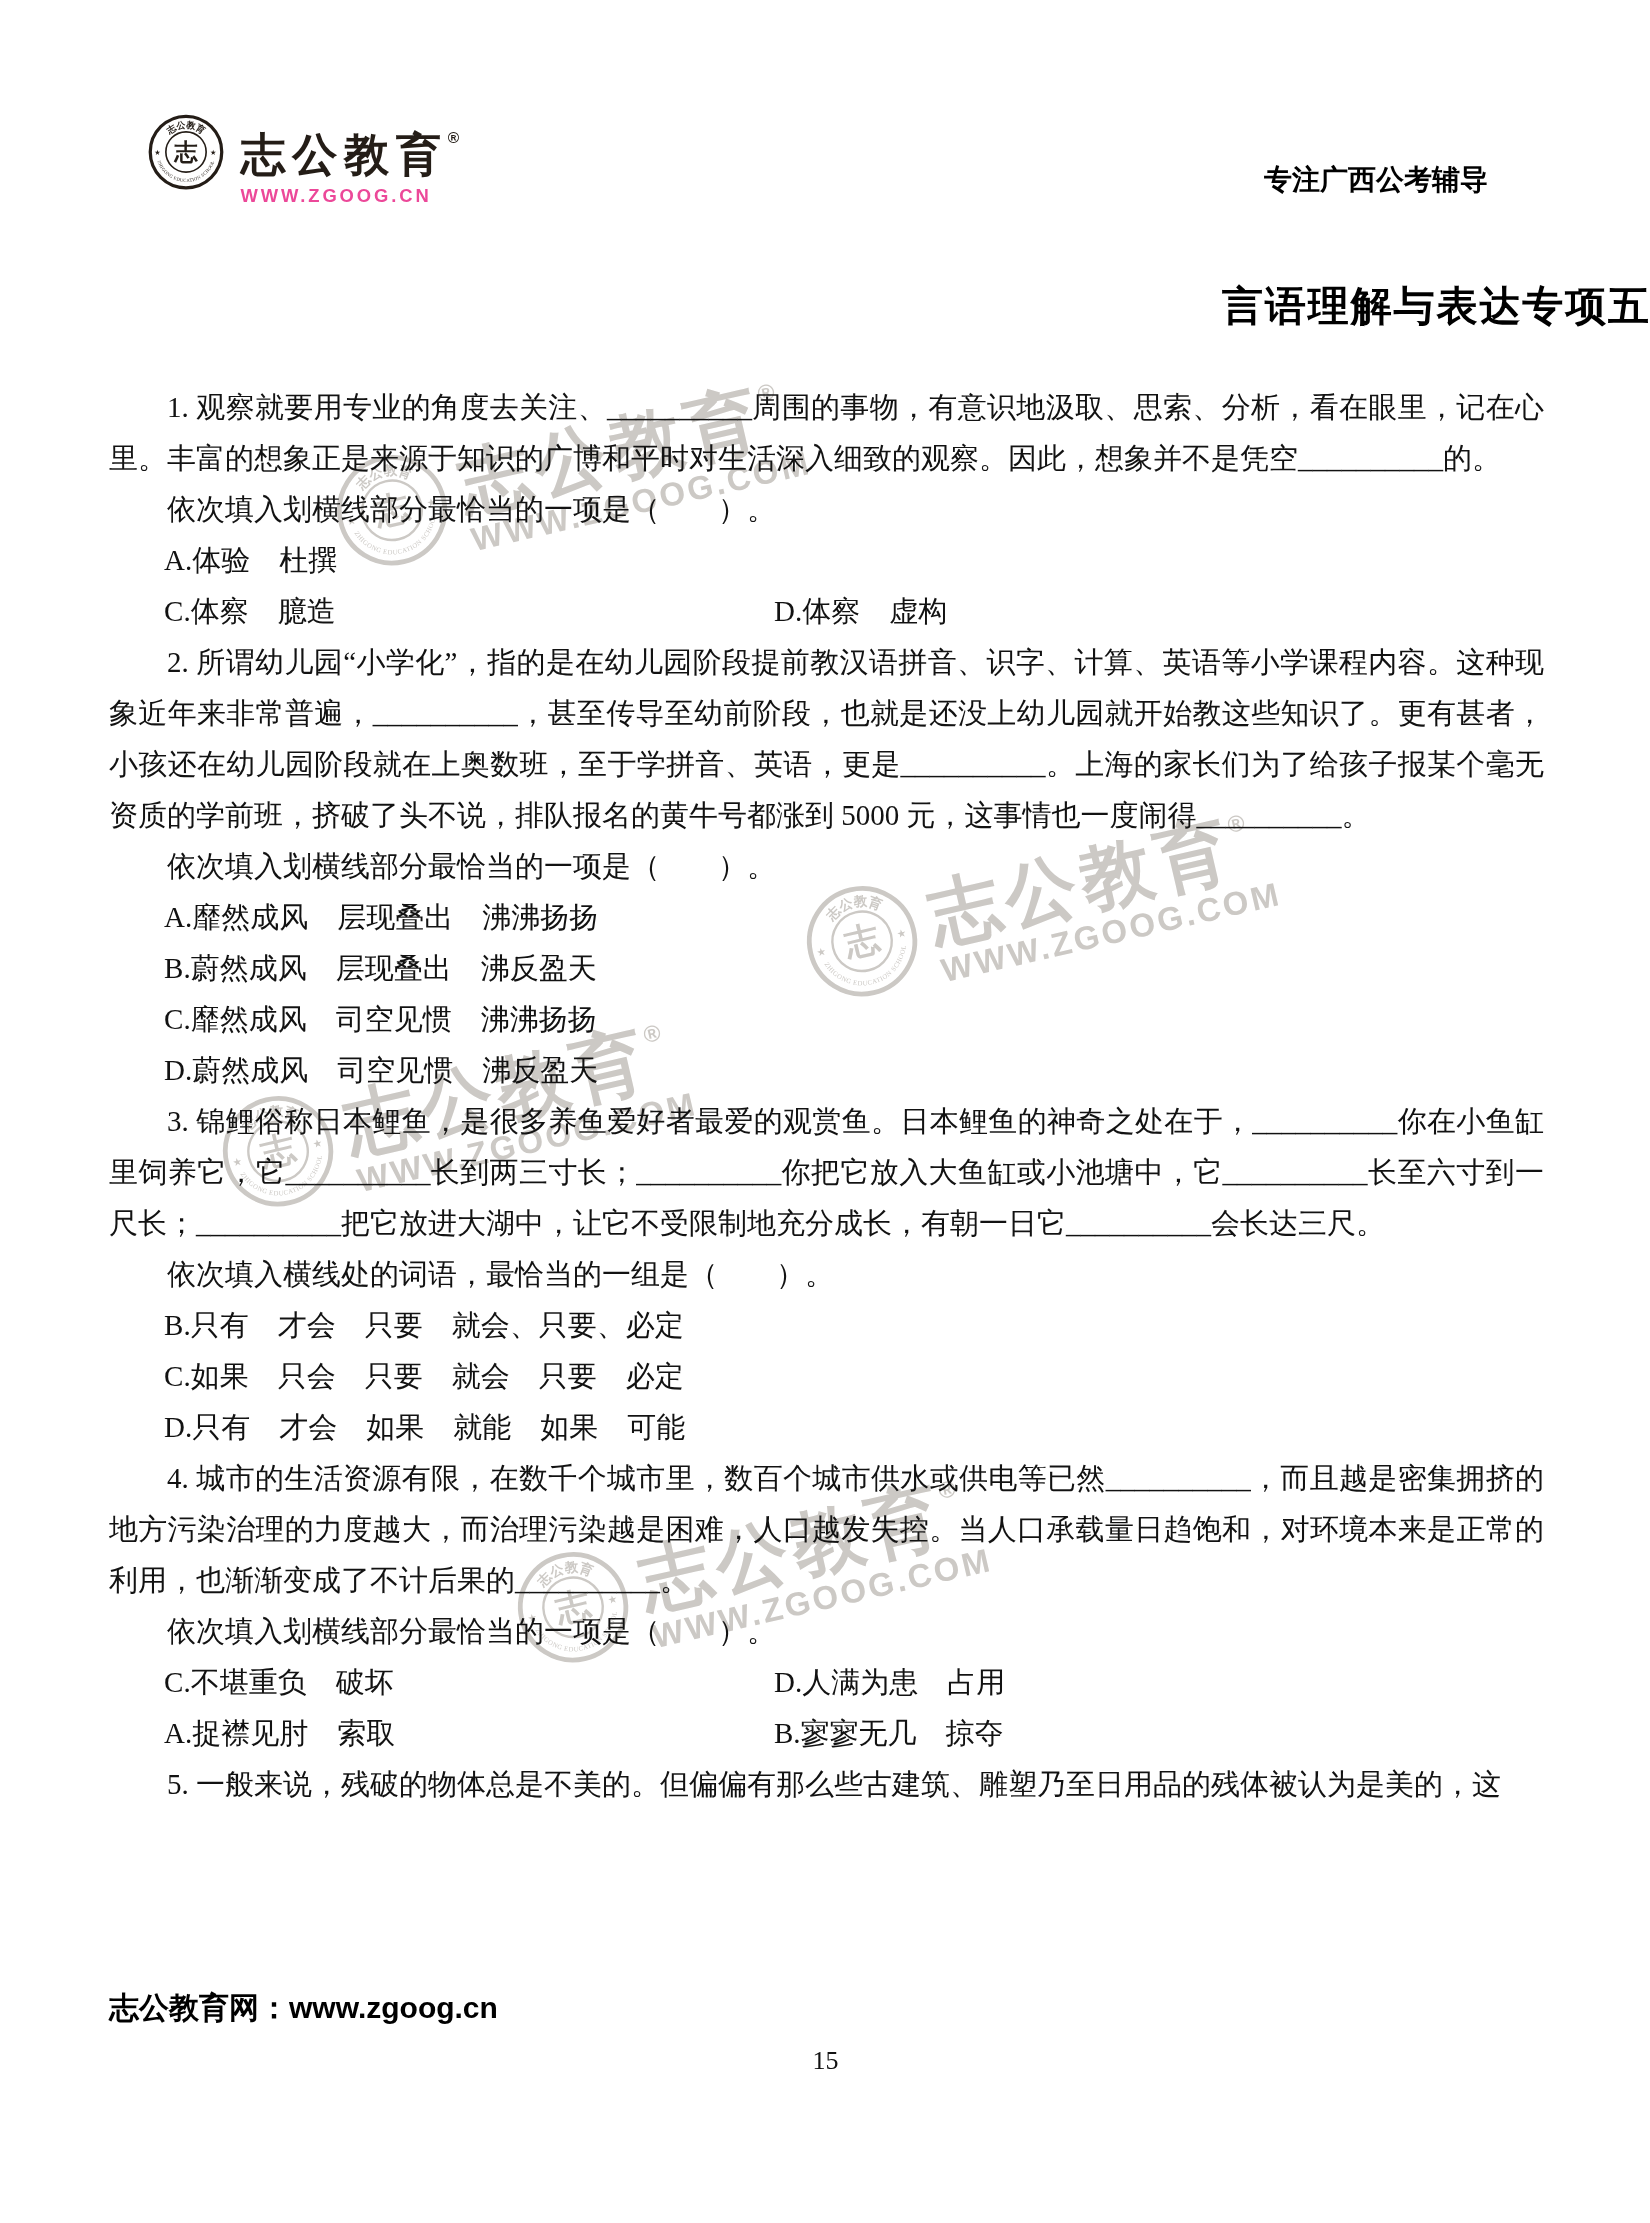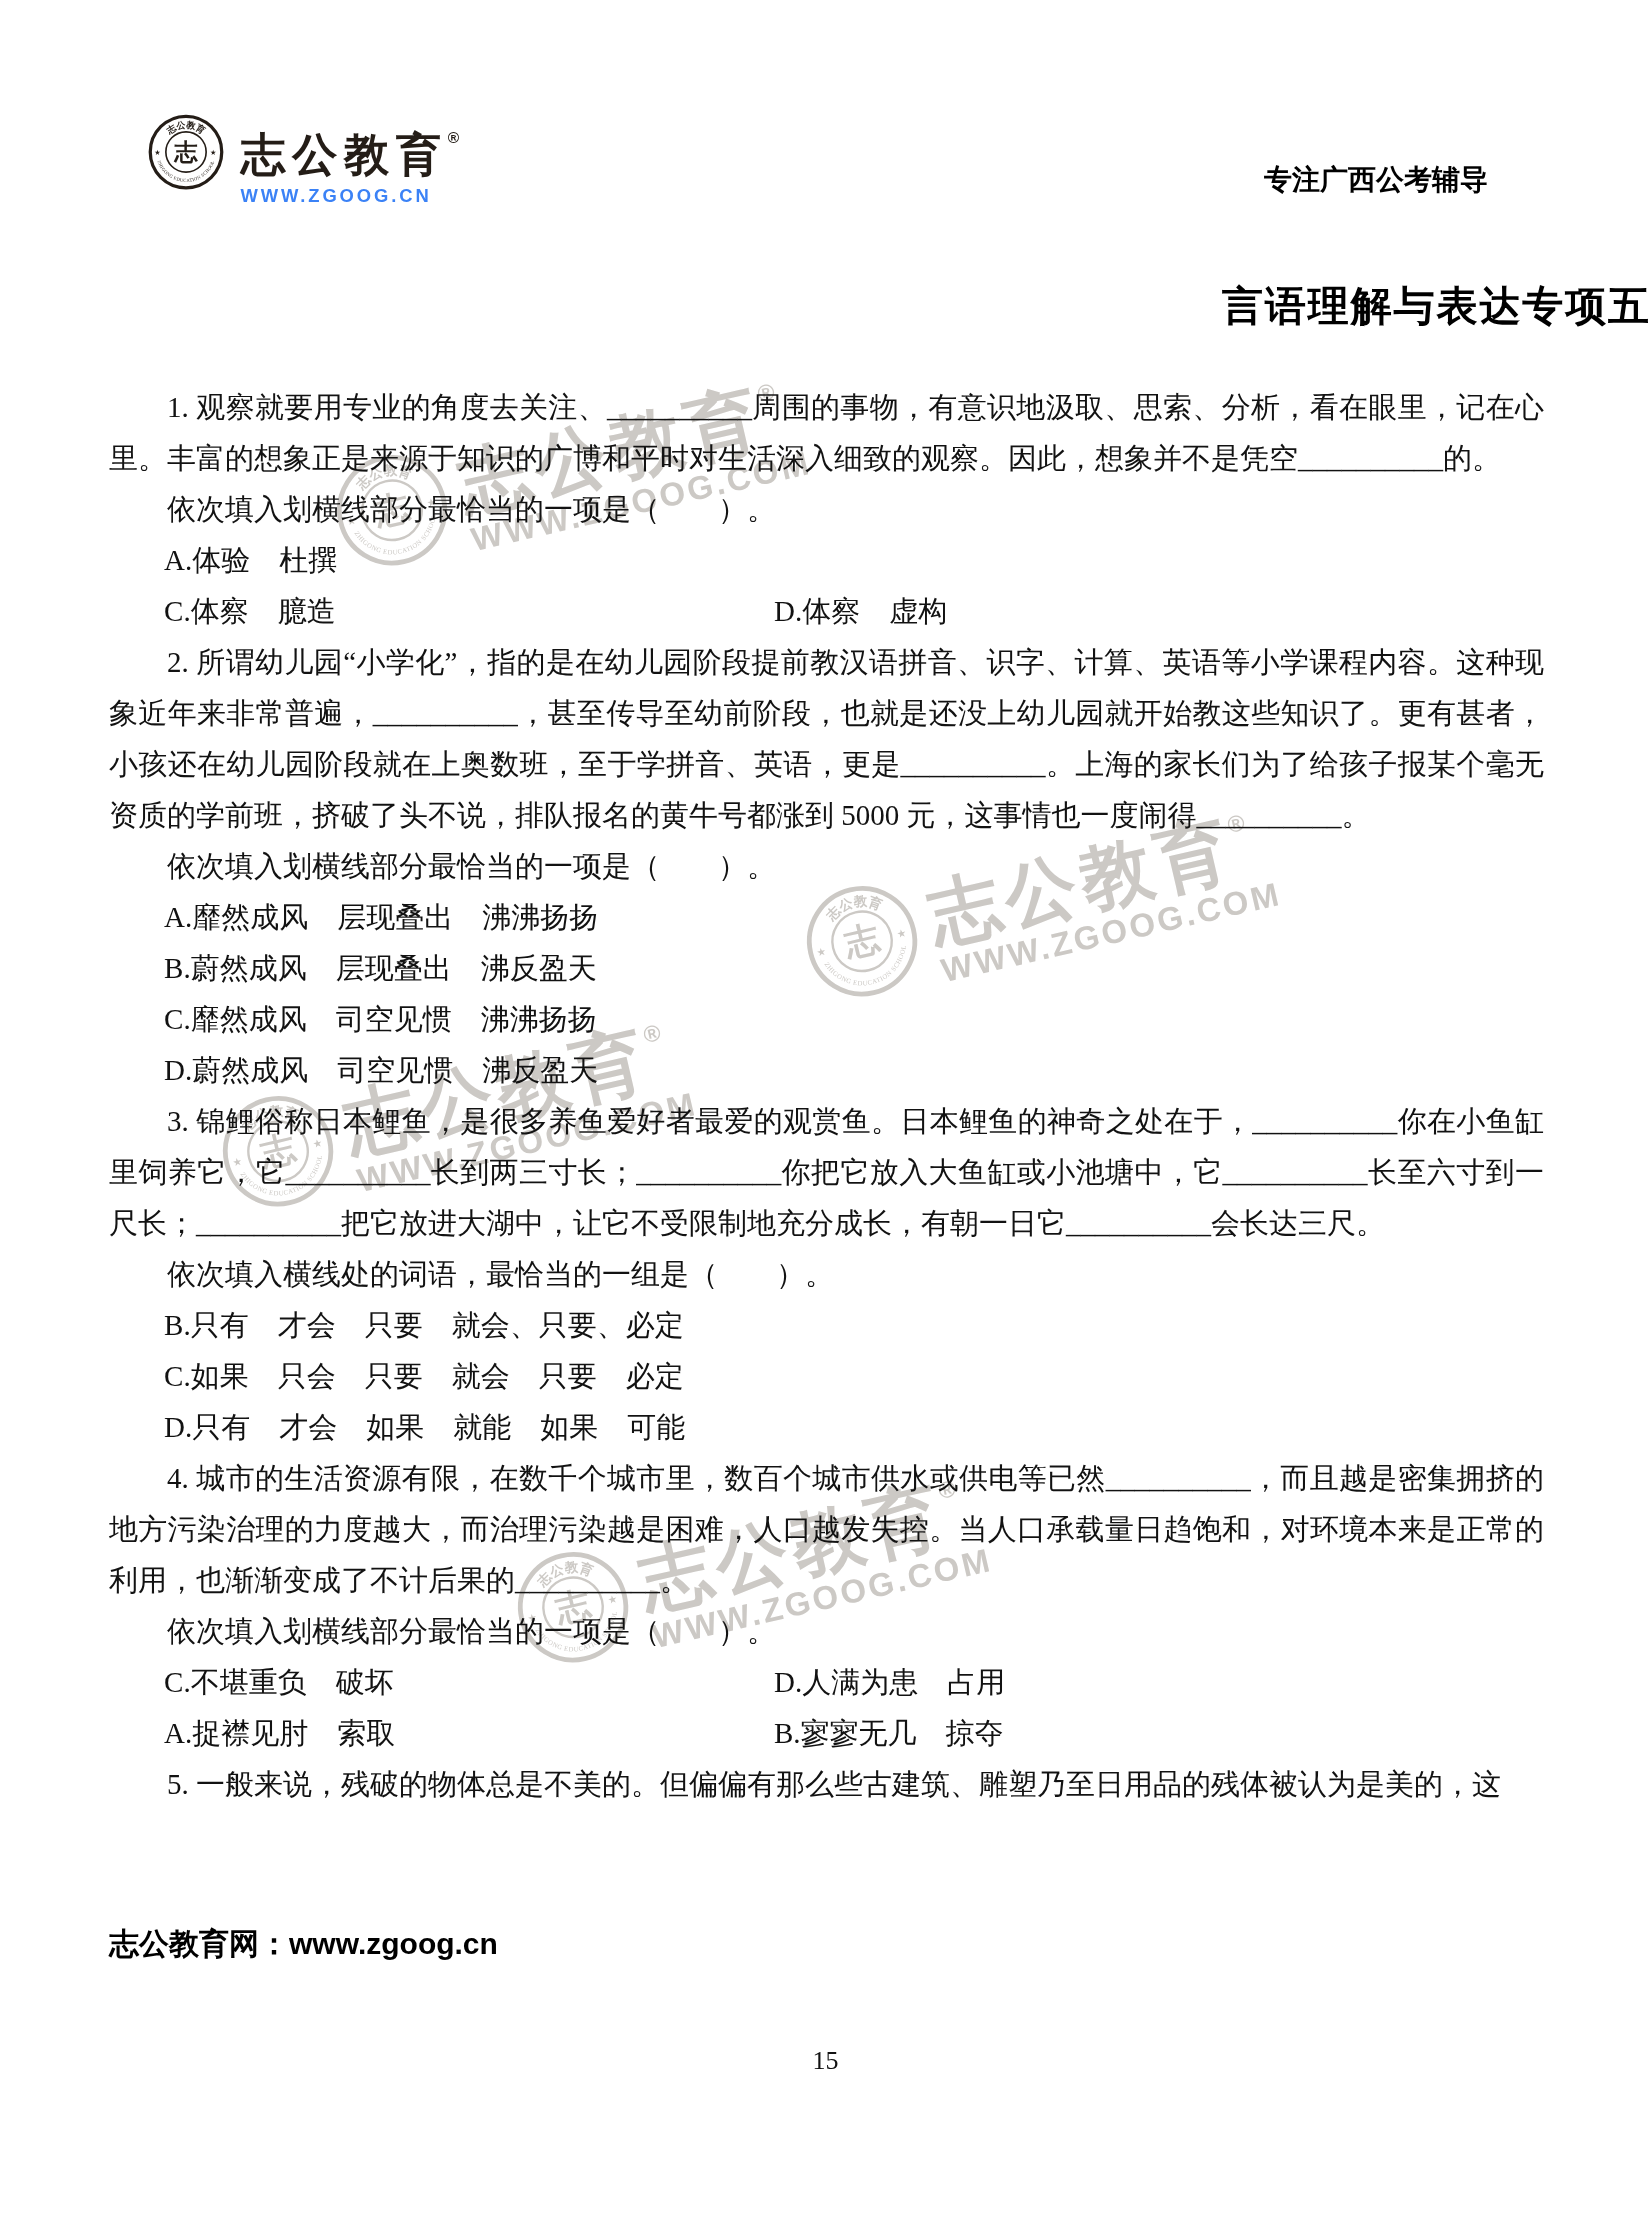--- a/index.html
+++ b/index.html
@@ -7,21 +7,21 @@
         font-family:"Liberation Serif",serif;color:#121212;}
 
   
   .logo{position:absolute;left:147px;top:113px;display:flex;align-items:flex-start;gap:15.5px;color:#241d17;}
   .logo-seal{width:78px;height:78px;color:#241d17;}
   .logo-text{display:flex;flex-direction:column;}
   .logo-brand{font-family:"Liberation Sans",sans-serif;font-weight:900;font-size:45px;line-height:49px;
               letter-spacing:6.8px;color:#241d17;white-space:nowrap;}
   .logo-brand sup{font-size:15.5px;vertical-align:27px;letter-spacing:0;}
   .logo-url{font-family:"Liberation Sans",sans-serif;font-weight:700;font-size:18.4px;letter-spacing:2.9px;
-            color:#3b82f6;margin-top:5.8px;}
+            color:#ec4899;margin-top:5.8px;}
   .tagline{position:absolute;right:163px;top:161px;font-family:"Liberation Sans",sans-serif;
            font-weight:700;font-size:28px;color:#000;}
 
   
   .doc-title{position:absolute;left:0;right:0;top:279px;text-align:right;
              font-family:"Liberation Sans",sans-serif;font-weight:700;font-size:41px;letter-spacing:1.9px;color:#000;}
 
   
   .content{position:absolute;left:109px;top:382px;width:1435px;z-index:2;
            font-size:29px;line-height:51px;text-align:justify;color:#121212;}
@@ -41,21 +41,21 @@
   .wm-brand{font-family:"Liberation Sans",sans-serif;font-weight:800;font-size:72px;line-height:74px;
             letter-spacing:5.8px;white-space:nowrap;}
   .wm-brand sup{font-size:23px;vertical-align:39px;letter-spacing:0;}
   .wm-url{font-family:"Liberation Sans",sans-serif;font-weight:600;font-size:33px;letter-spacing:2.9px;}
   .wm1{left:351px;top:454px;}
   .wm2{left:821px;top:885px;}
   .wm3{left:237px;top:1095px;}
   .wm4{left:532px;top:1551px;}
 
   
-  .footer-site{position:absolute;left:109px;top:1924px;font-family:"Liberation Sans",sans-serif;
+  .footer-site{position:absolute;left:109px;top:1988px;font-family:"Liberation Sans",sans-serif;
                font-weight:800;font-size:30px;color:#000;z-index:3;}
   .footer-page{position:absolute;left:0;right:0;top:2046px;text-align:center;font-size:26px;color:#121212;z-index:3;}
 
   .defs-svg{position:absolute;width:0;height:0;overflow:hidden;}
 </style>
 </head>
 <body>
 
 <svg class="defs-svg" xmlns="http://www.w3.org/2000/svg" aria-hidden="true">
   <symbol id="seal-sym" viewBox="0 0 120 120">

